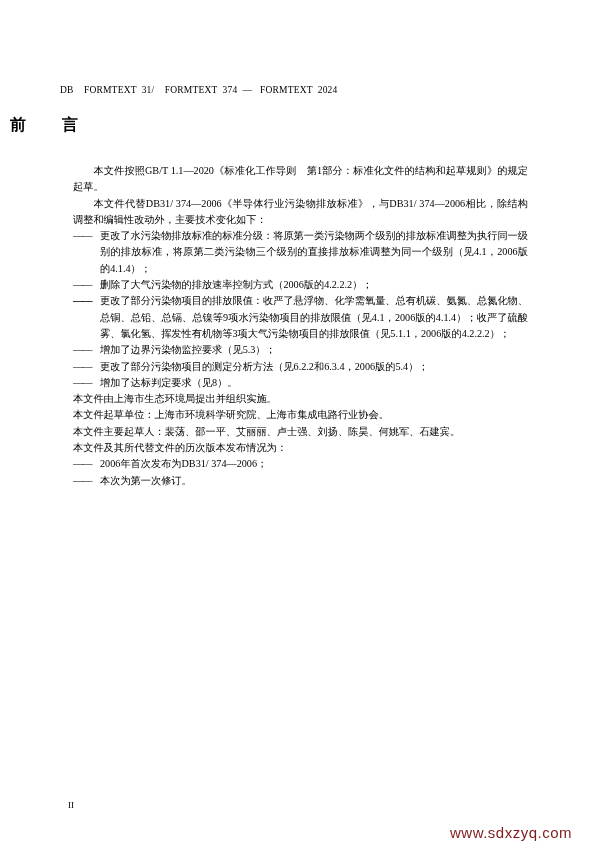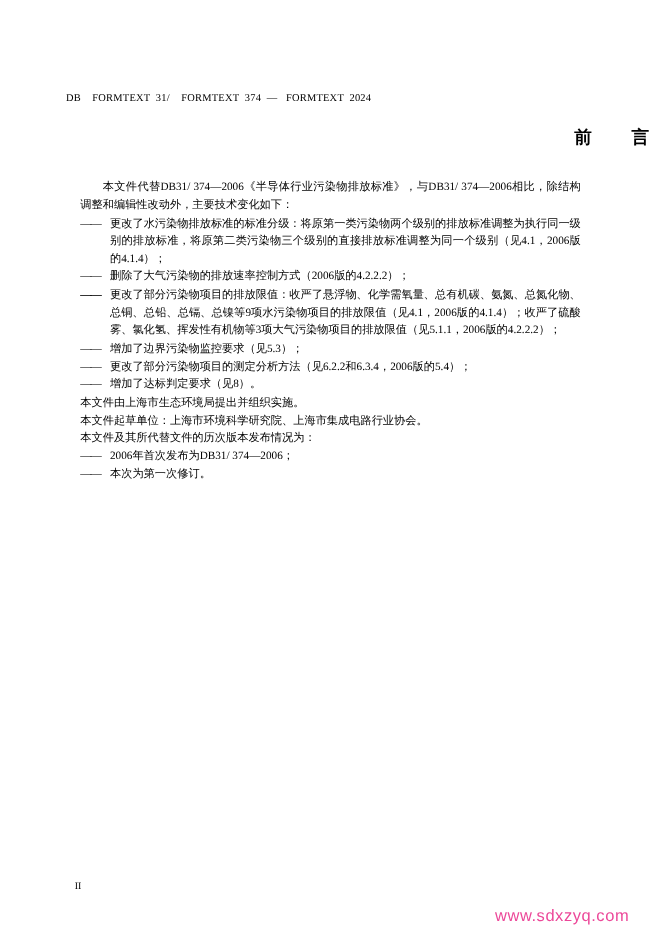--- a/index.html
+++ b/index.html
@@ -30,21 +30,21 @@
     font-size: 9.5px;
     letter-spacing: 0.2px;
     white-space: pre;
     font-family: "Liberation Serif", "DejaVu Serif", serif;
   }
   .title {
     position: absolute;
     left: 0;
     top: 98px;
     width: 600px;
-    text-align: right;
+    text-align: left;
     font-size: 16px;
     font-weight: bold;
     letter-spacing: 10px;
     text-indent: 10px;
     font-family: "DejaVu Sans", "Liberation Sans", sans-serif;
   }
   .body-block {
     position: absolute;
     left: 73px;
     top: 146px;
@@ -77,45 +77,47 @@
     left: 68px;
     top: 783px;
     font-size: 9px;
     font-family: "Liberation Serif", "DejaVu Serif", serif;
   }
   .watermark {
     position: absolute;
     right: 28px;
     bottom: 24px;
     font-size: 15px;
-    color: #ec4899;
+    color: #7f1d1d;
     font-family: "Liberation Sans", sans-serif;
     letter-spacing: 0.5px;
   }
 </style>
 </head>
 <body>
 
 <div class="page">
 
   <div class="header">DB    FORMTEXT  31/    FORMTEXT  374  —   FORMTEXT  2024</div>
 
   <div class="title">前　言</div>
 
   <div class="body-block">
+      <p class="indent2">本文件按照GB/T 1.1—2020《标准化工作导则　第1部分：标准化文件的结构和起草规则》的规定起草。</p>
       <p class="indent2">本文件代替DB31/ 374—2006《半导体行业污染物排放标准》，与DB31/ 374—2006相比，除结构调整和编辑性改动外，主要技术变化如下：</p>
       <p class="dash-item"><span class="dash">——</span><span>更改了水污染物排放标准的标准分级：将原第一类污染物两个级别的排放标准调整为执行同一级别的排放标准，将原第二类污染物三个级别的直接排放标准调整为同一个级别（见4.1，2006版的4.1.4）；</span></p>
       <p class="dash-item"><span class="dash">——</span><span>删除了大气污染物的排放速率控制方式（2006版的4.2.2.2）；</span></p>
       <p class="dash-item"><span class="dash">——</span></p>
       <p class="dash-item"><span class="dash">——</span><span>更改了部分污染物项目的排放限值：收严了悬浮物、化学需氧量、总有机碳、氨氮、总氮化物、总铜、总铅、总镉、总镍等9项水污染物项目的排放限值（见4.1，2006版的4.1.4）；收严了硫酸雾、氯化氢、挥发性有机物等3项大气污染物项目的排放限值（见5.1.1，2006版的4.2.2.2）；</span></p>
       <p class="dash-item"><span class="dash">——</span><span>增加了边界污染物监控要求（见5.3）；</span></p>
       <p class="dash-item"><span class="dash">——</span><span>更改了部分污染物项目的测定分析方法（见6.2.2和6.3.4，2006版的5.4）；</span></p>
       <p class="dash-item"><span class="dash">——</span><span>增加了达标判定要求（见8）。</span></p>
       <p class="">本文件由上海市生态环境局提出并组织实施。</p>
       <p class="">本文件起草单位：上海市环境科学研究院、上海市集成电路行业协会。</p>
+      <p class="">本文件主要起草人：裴荡、邵一平、艾丽丽、卢士强、刘扬、陈昊、何姚军、石建宾。</p>
       <p class="">本文件及其所代替文件的历次版本发布情况为：</p>
       <p class="dash-item"><span class="dash">——</span><span>2006年首次发布为DB31/ 374—2006；</span></p>
       <p class="dash-item"><span class="dash">——</span><span>本次为第一次修订。</span></p>
     </div>
 
   <div class="page-num">II</div>
 
   <div class="watermark">www.sdxzyq.com</div>
 
 </div>

